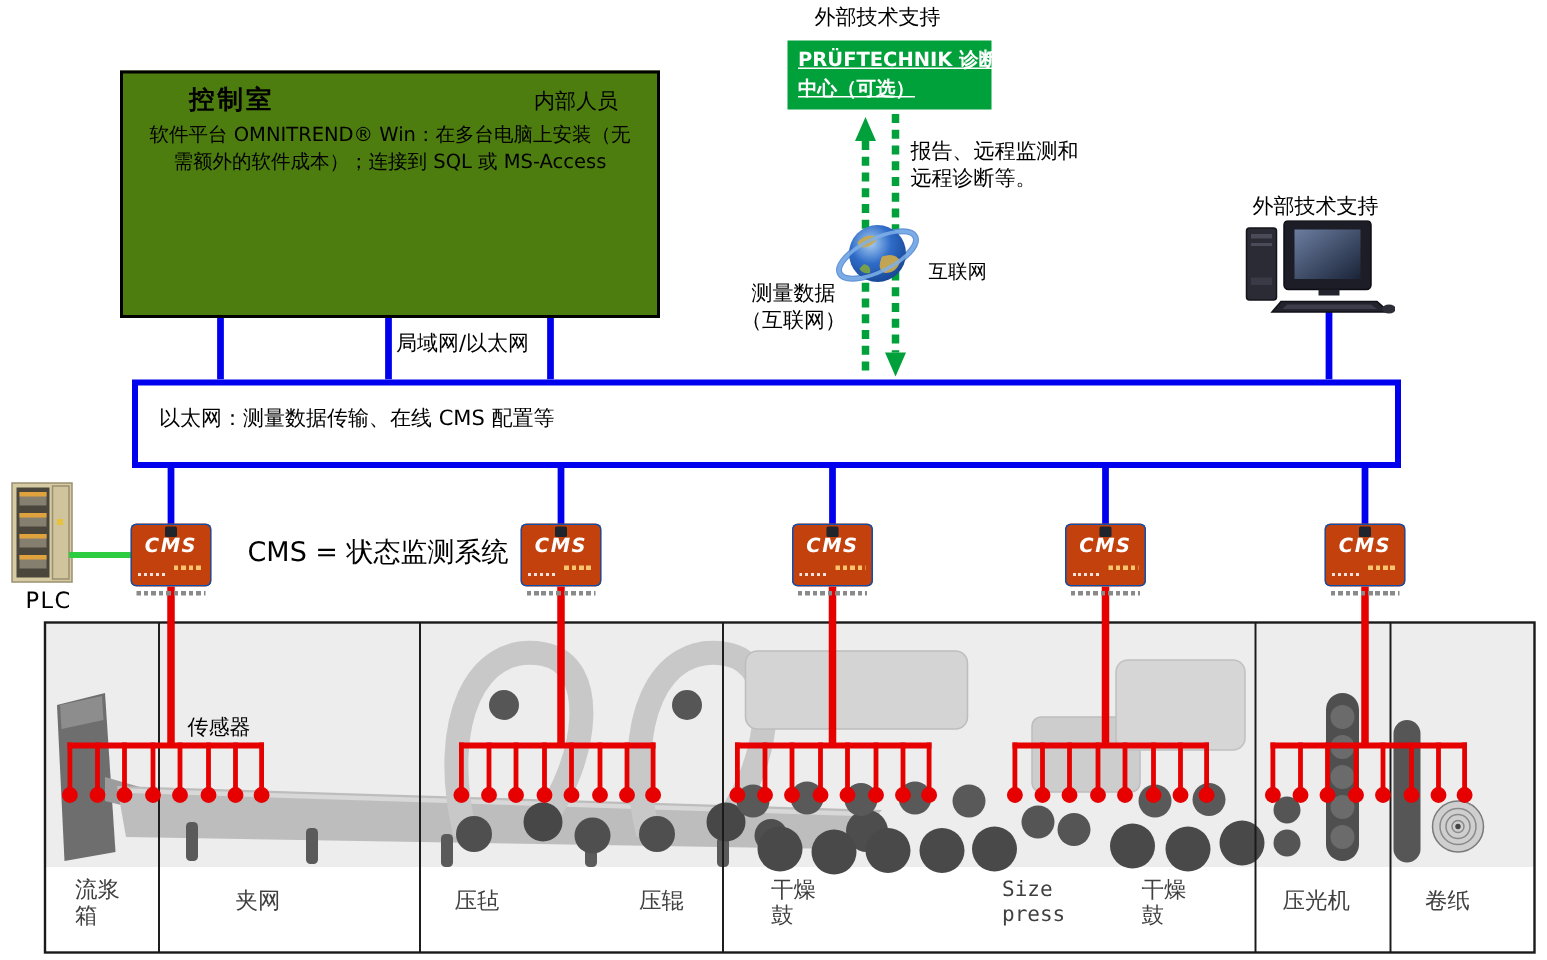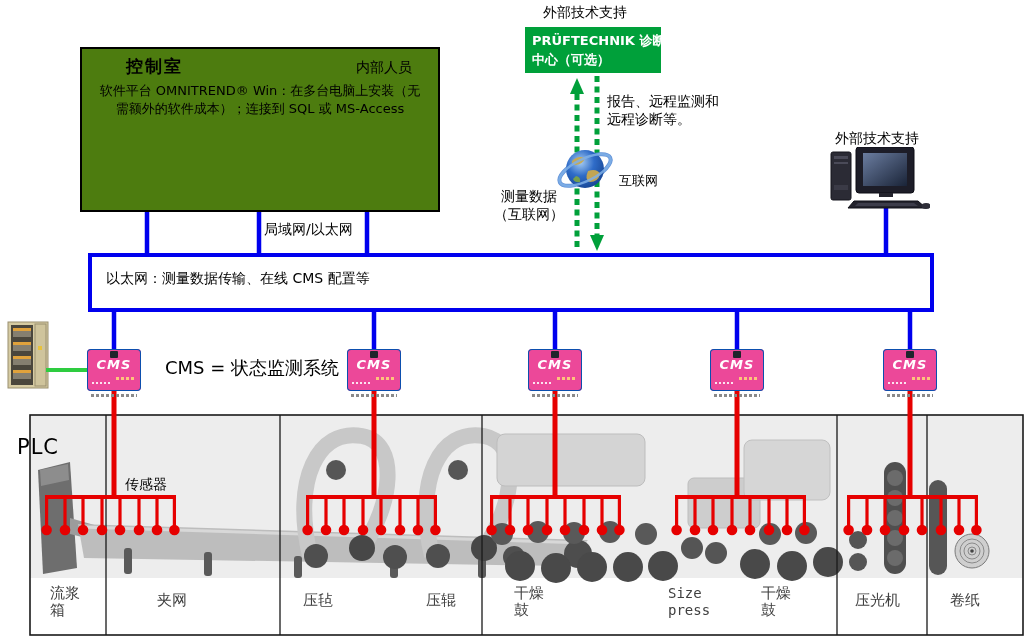--- a/index.html
+++ b/index.html
@@ -18,21 +18,21 @@
   .lbl{font-size:14px;line-height:17px;white-space:nowrap;}
   .lbl2{font-size:14px;line-height:18px;font-family:Liberation Mono, monospace;}
 
   
   .green-box{
     left:525px;top:27px;width:136px;height:46px;
     background:var(--center-green);color:#fff;
     font-weight:bold;font-size:13px;line-height:19px;
     padding:4px 0 0 7px;box-sizing:border-box;
   }
-  .green-box .u{white-space:nowrap;}
+  .green-box .u{text-decoration:underline;white-space:nowrap;}
 
   
   .control-box{
     left:80px;top:47px;width:360px;height:165px;
     border:2px solid #000;box-sizing:border-box;background:#4d7c0f;
   }
   .cr-head{display:flex;justify-content:space-between;align-items:baseline;padding:6px 26px 0 44px;}
   .cr-title{font-size:17px;font-weight:bold;letter-spacing:2px;}
   .cr-staff{font-size:14px;}
   .cr-desc{margin-top:4px;text-align:center;font-size:13px;line-height:18px;}
@@ -40,40 +40,40 @@
   
   .ethernet-box{
     left:88px;top:253px;width:846px;height:59px;
     border:4px solid var(--network-blue);box-sizing:border-box;background:#fff;
     display:flex;align-items:flex-end;
   }
   .ethernet-box span{font-size:14px;padding:0 0 20px 14px;white-space:nowrap;}
 
   
   .cms-box{
-    width:54px;height:42px;background:#ec4899;border-radius:4px;
+    width:54px;height:42px;background:#c2410c;border-radius:4px;
     box-shadow:inset 0 0 0 1px #0c4fae;
   }
   .cms-box .plug{position:absolute;left:23px;top:2px;width:8px;height:7px;background:#20242c;border-radius:1px;}
   .cms-box .logo{position:absolute;left:0;top:8px;width:100%;text-align:center;
     color:#fff;font-weight:bold;font-style:italic;font-size:13px;letter-spacing:1px;}
   .cms-box .detail{position:absolute;left:5px;top:28px;width:44px;height:8px;
     background:
       repeating-linear-gradient(90deg,rgba(255,255,255,.85) 0 2px,transparent 2px 4px) 0 5px/18px 2px no-repeat,
       repeating-linear-gradient(90deg,rgba(255,210,120,.9) 0 3px,transparent 3px 5px) 24px 0/20px 3px no-repeat;}
   .cms-box .caption{position:absolute;left:4px;top:45px;width:46px;height:3px;
     background:repeating-linear-gradient(90deg,#8a8a8a 0 3px,transparent 3px 5px);}
 
   
   .sec-lbl{font-size:15px;line-height:17px;color:#404040;}
   .wrap2{white-space:normal;}
   .nowrap{white-space:nowrap;}
   .latin{font-family:"DejaVu Sans Mono","DejaVu Sans",monospace;font-size:14px;}
 
-  .plc-lbl{font-size:21px;letter-spacing:1px;margin-top:44px;}
+  .plc-lbl{font-size:15px;letter-spacing:1px;}
   .cms-def{font-size:18px;white-space:nowrap;}
   .sensor-lbl{font-size:14px;white-space:nowrap;}
 
   
   .st-blue{stroke:var(--network-blue);}
   .st-red{stroke:var(--sensor-red);}
   .fl-red{fill:var(--sensor-red);}
   .st-grn{stroke:var(--center-green);}
   .fl-grn{fill:var(--center-green);}
 </style>

